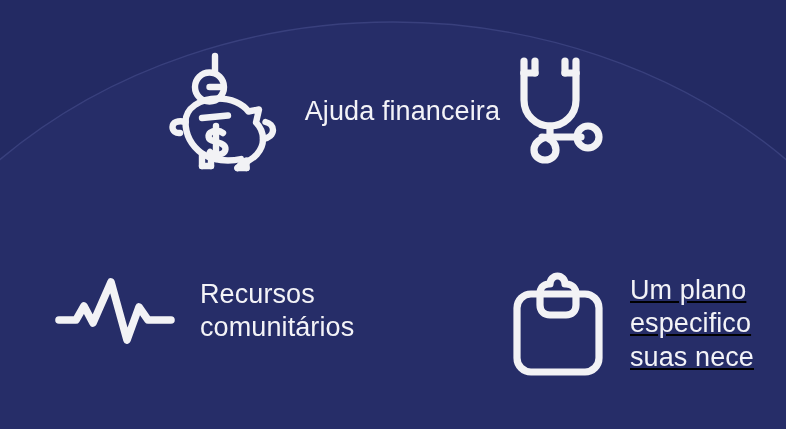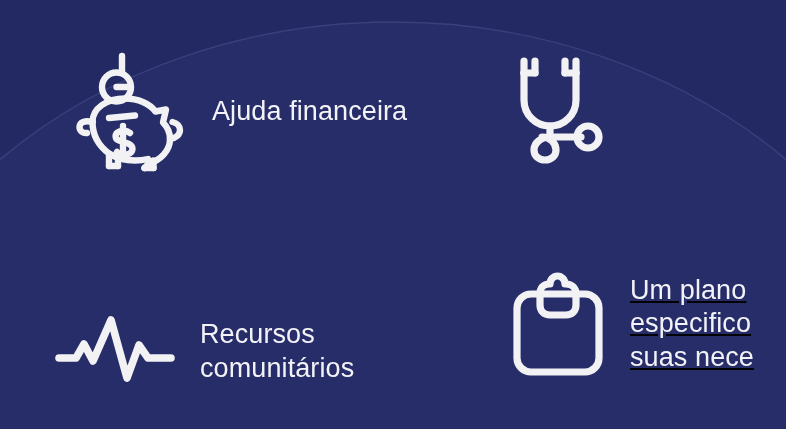--- a/index.html
+++ b/index.html
@@ -43,23 +43,23 @@
     grid-template-columns: 500px 286px;
     grid-template-rows: 237px 192px;
   }
 
   .feature {
     display: flex;
     align-items: center;
     box-sizing: border-box;
   }
 
-  .feature.pos-fin      { padding: 0 0 14px 56px; }
+  .feature.pos-fin      { padding: 0 0 14px 56px; justify-content: flex-end; }
   .feature.pos-health   { padding: 0 0 22px 8px; }
-  .feature.pos-comm     { padding: 0 0 44px 56px; align-items: flex-end; }
+  .feature.pos-comm     { padding: 0 0 44px 56px; }
   .feature.pos-plan     { padding: 0 0 18px 8px; text-decoration: underline; }
 
   .feature-icon {
     flex: 0 0 auto;
     display: block;
     color: #f2f2f5;
   }
   .feature-icon svg {
     display: block;
     overflow: visible;

